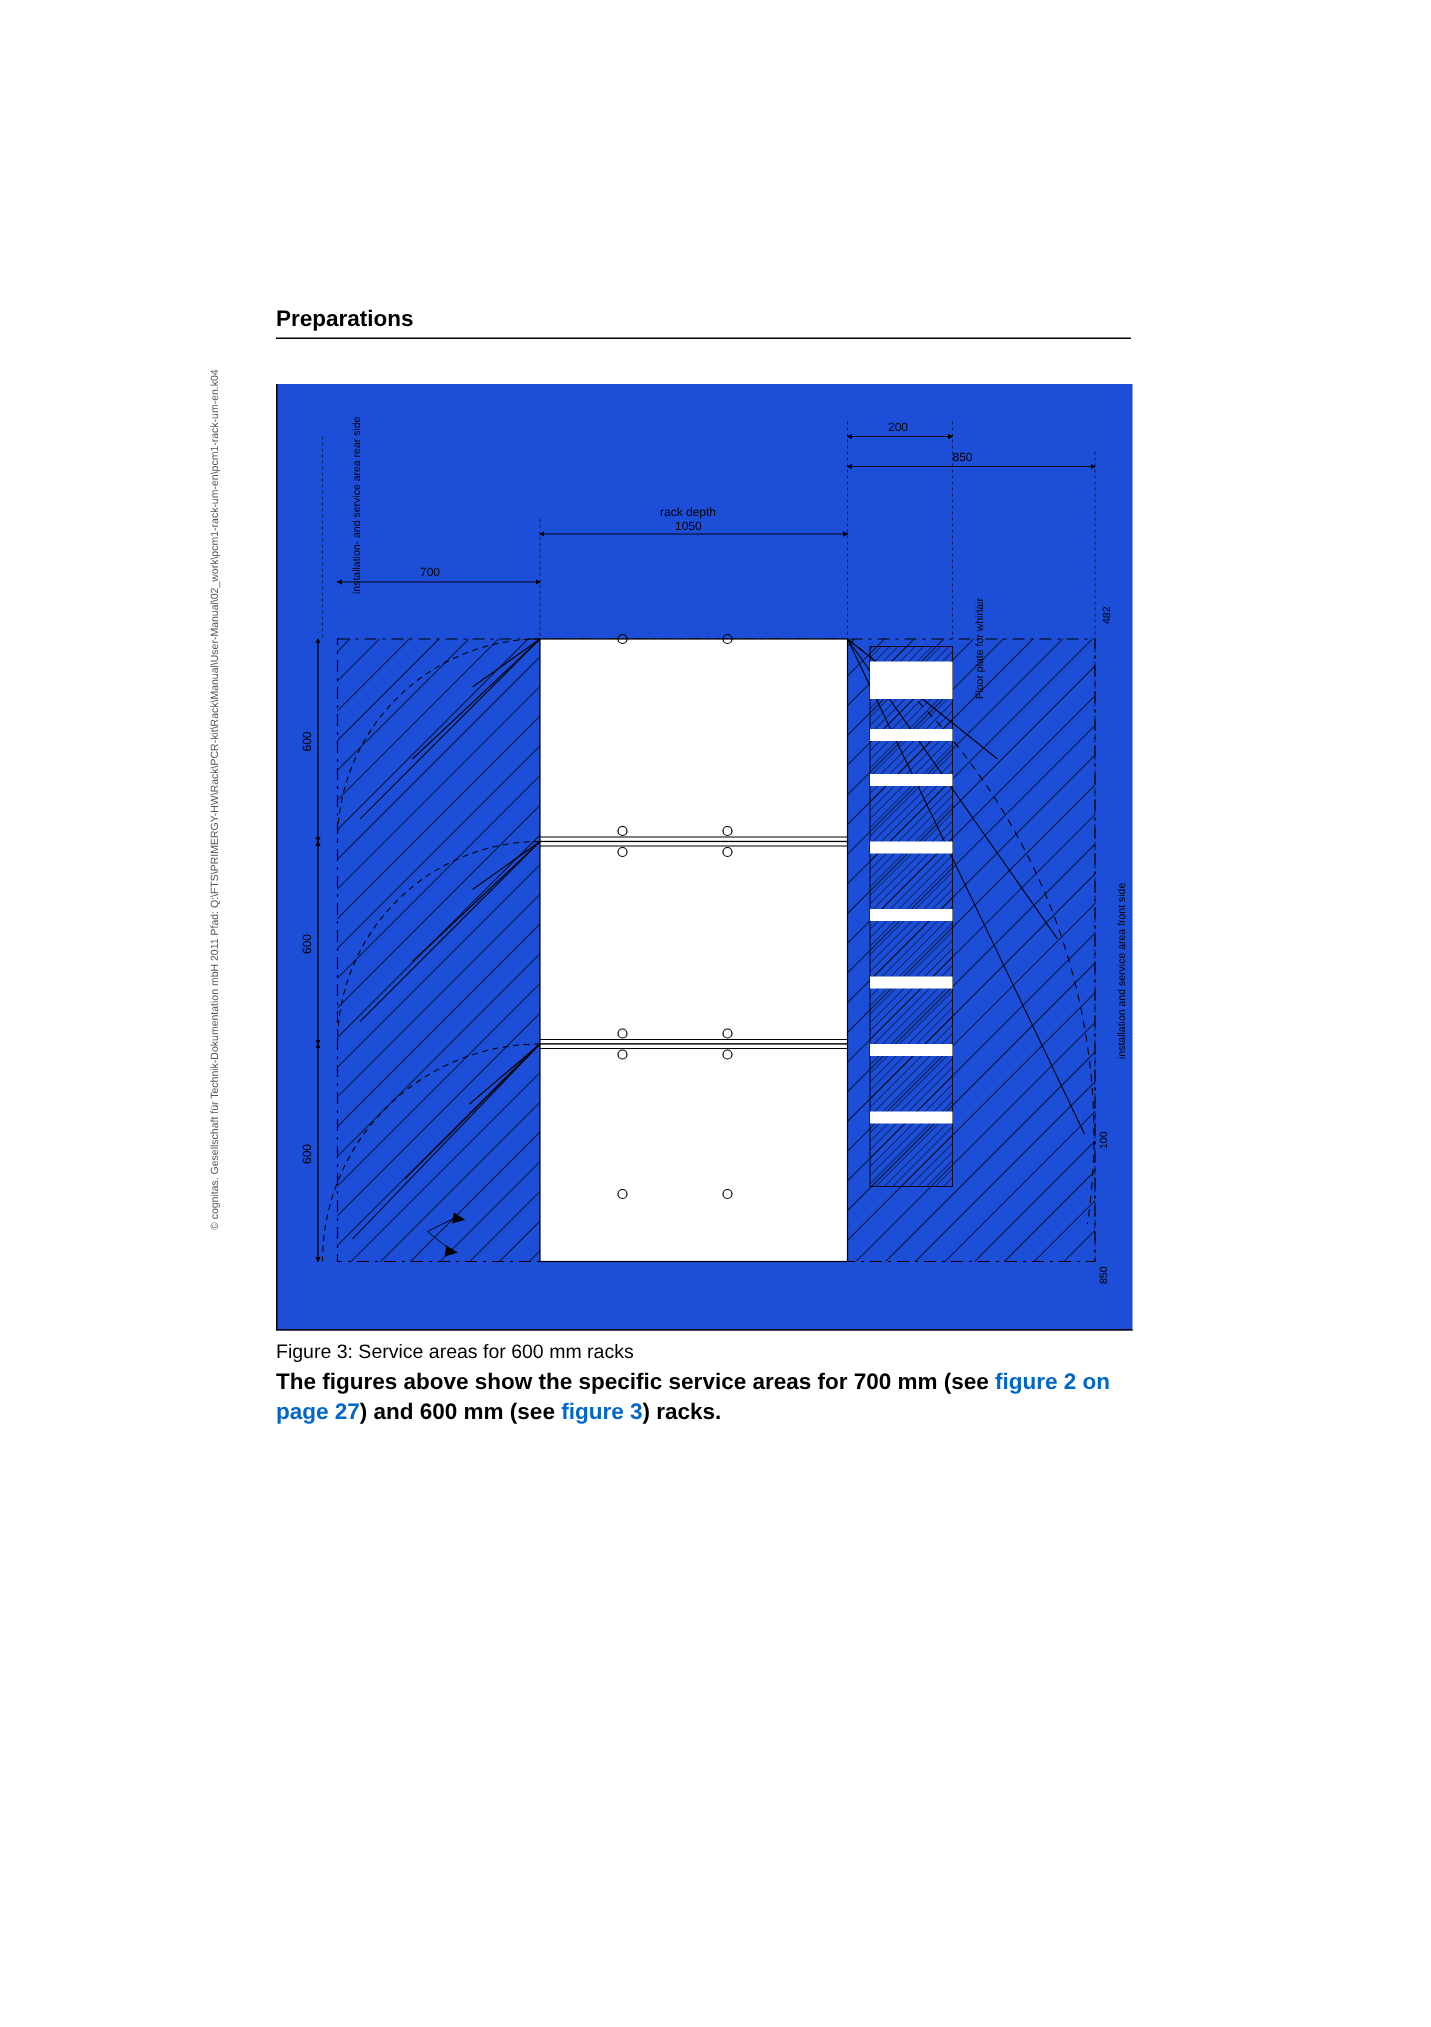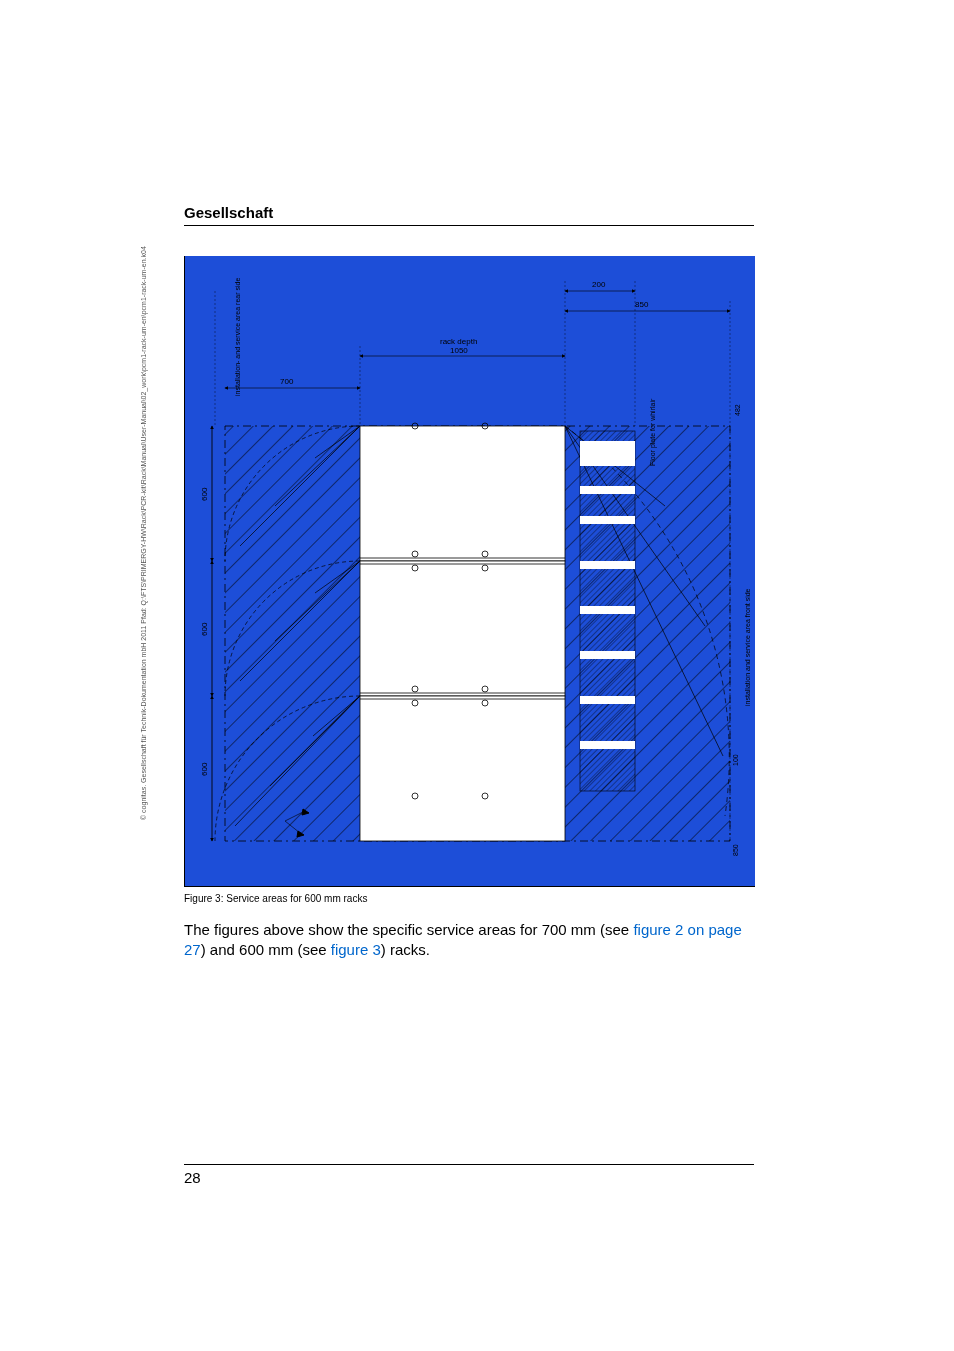--- a/index.html
+++ b/index.html
@@ -50,27 +50,28 @@
     border-bottom: 1px solid #000;
     position: relative;
     background: #1d4ed8;
     overflow: hidden;
   }
   .figure-box svg {
     width: 100%;
     height: 100%;
   }
   .caption {
-    font-size: 10px;
+    font-size: 13px;
     margin-top: 6px;
   }
   .bodytext {
     font-size: 15px;
-    margin-top: 16px;
+    margin-top: 4px;
     line-height: 1.35;
+    font-weight: bold;
   }
   .link {
     color: #0066cc;
   }
   .footer-area {
     position: absolute;
     left: 184px;
     bottom: 165px;
     width: 570px;
   }
@@ -84,21 +85,21 @@
 </style>
 </head>
 <body>
 
 <div class="page">
 
   <div class="sidetext">© cognitas. Gesellschaft für Technik-Dokumentation mbH 2011     Pfad: Q:\FTS\PRIMERGY-HW\Rack\PCR-kit\Rack\Manual\User-Manual\02_work\pcm1-rack-um-en\pcm1-rack-um-en.k04</div>
 
   <div class="content">
 
-    <div class="section-title">Gesellschaft</div>
+    <div class="section-title">Preparations</div>
     <div class="hr"></div>
 
     <div class="figure-box">
       <svg viewBox="0 0 570 630">
         <defs>
           <pattern id="hatch" patternUnits="userSpaceOnUse" width="14" height="14" patternTransform="rotate(45)">
             <line x1="0" y1="0" x2="0" y2="14" stroke="#000" stroke-width="1"></line>
           </pattern>
           <pattern id="densehatch" patternUnits="userSpaceOnUse" width="4" height="4" patternTransform="rotate(45)">
             <line x1="0" y1="0" x2="0" y2="4" stroke="#000" stroke-width="0.7"></line>
@@ -224,18 +225,14 @@
     </div>
 
     <div class="caption">Figure 3: Service areas for 600 mm racks</div>
 
     <div class="bodytext">
       <span>The figures above show the specific service areas for 700 mm (see </span><span class="link">figure 2 on page 27</span><span>) and 600 mm (see </span><span class="link">figure 3</span><span>) racks.</span>
     </div>
 
   </div>
 
-  <div class="footer-area">
-    <div class="footer-hr"></div>
-    <div class="page-number">28</div>
-  </div>
 
 </div>
 
 </body></html>

